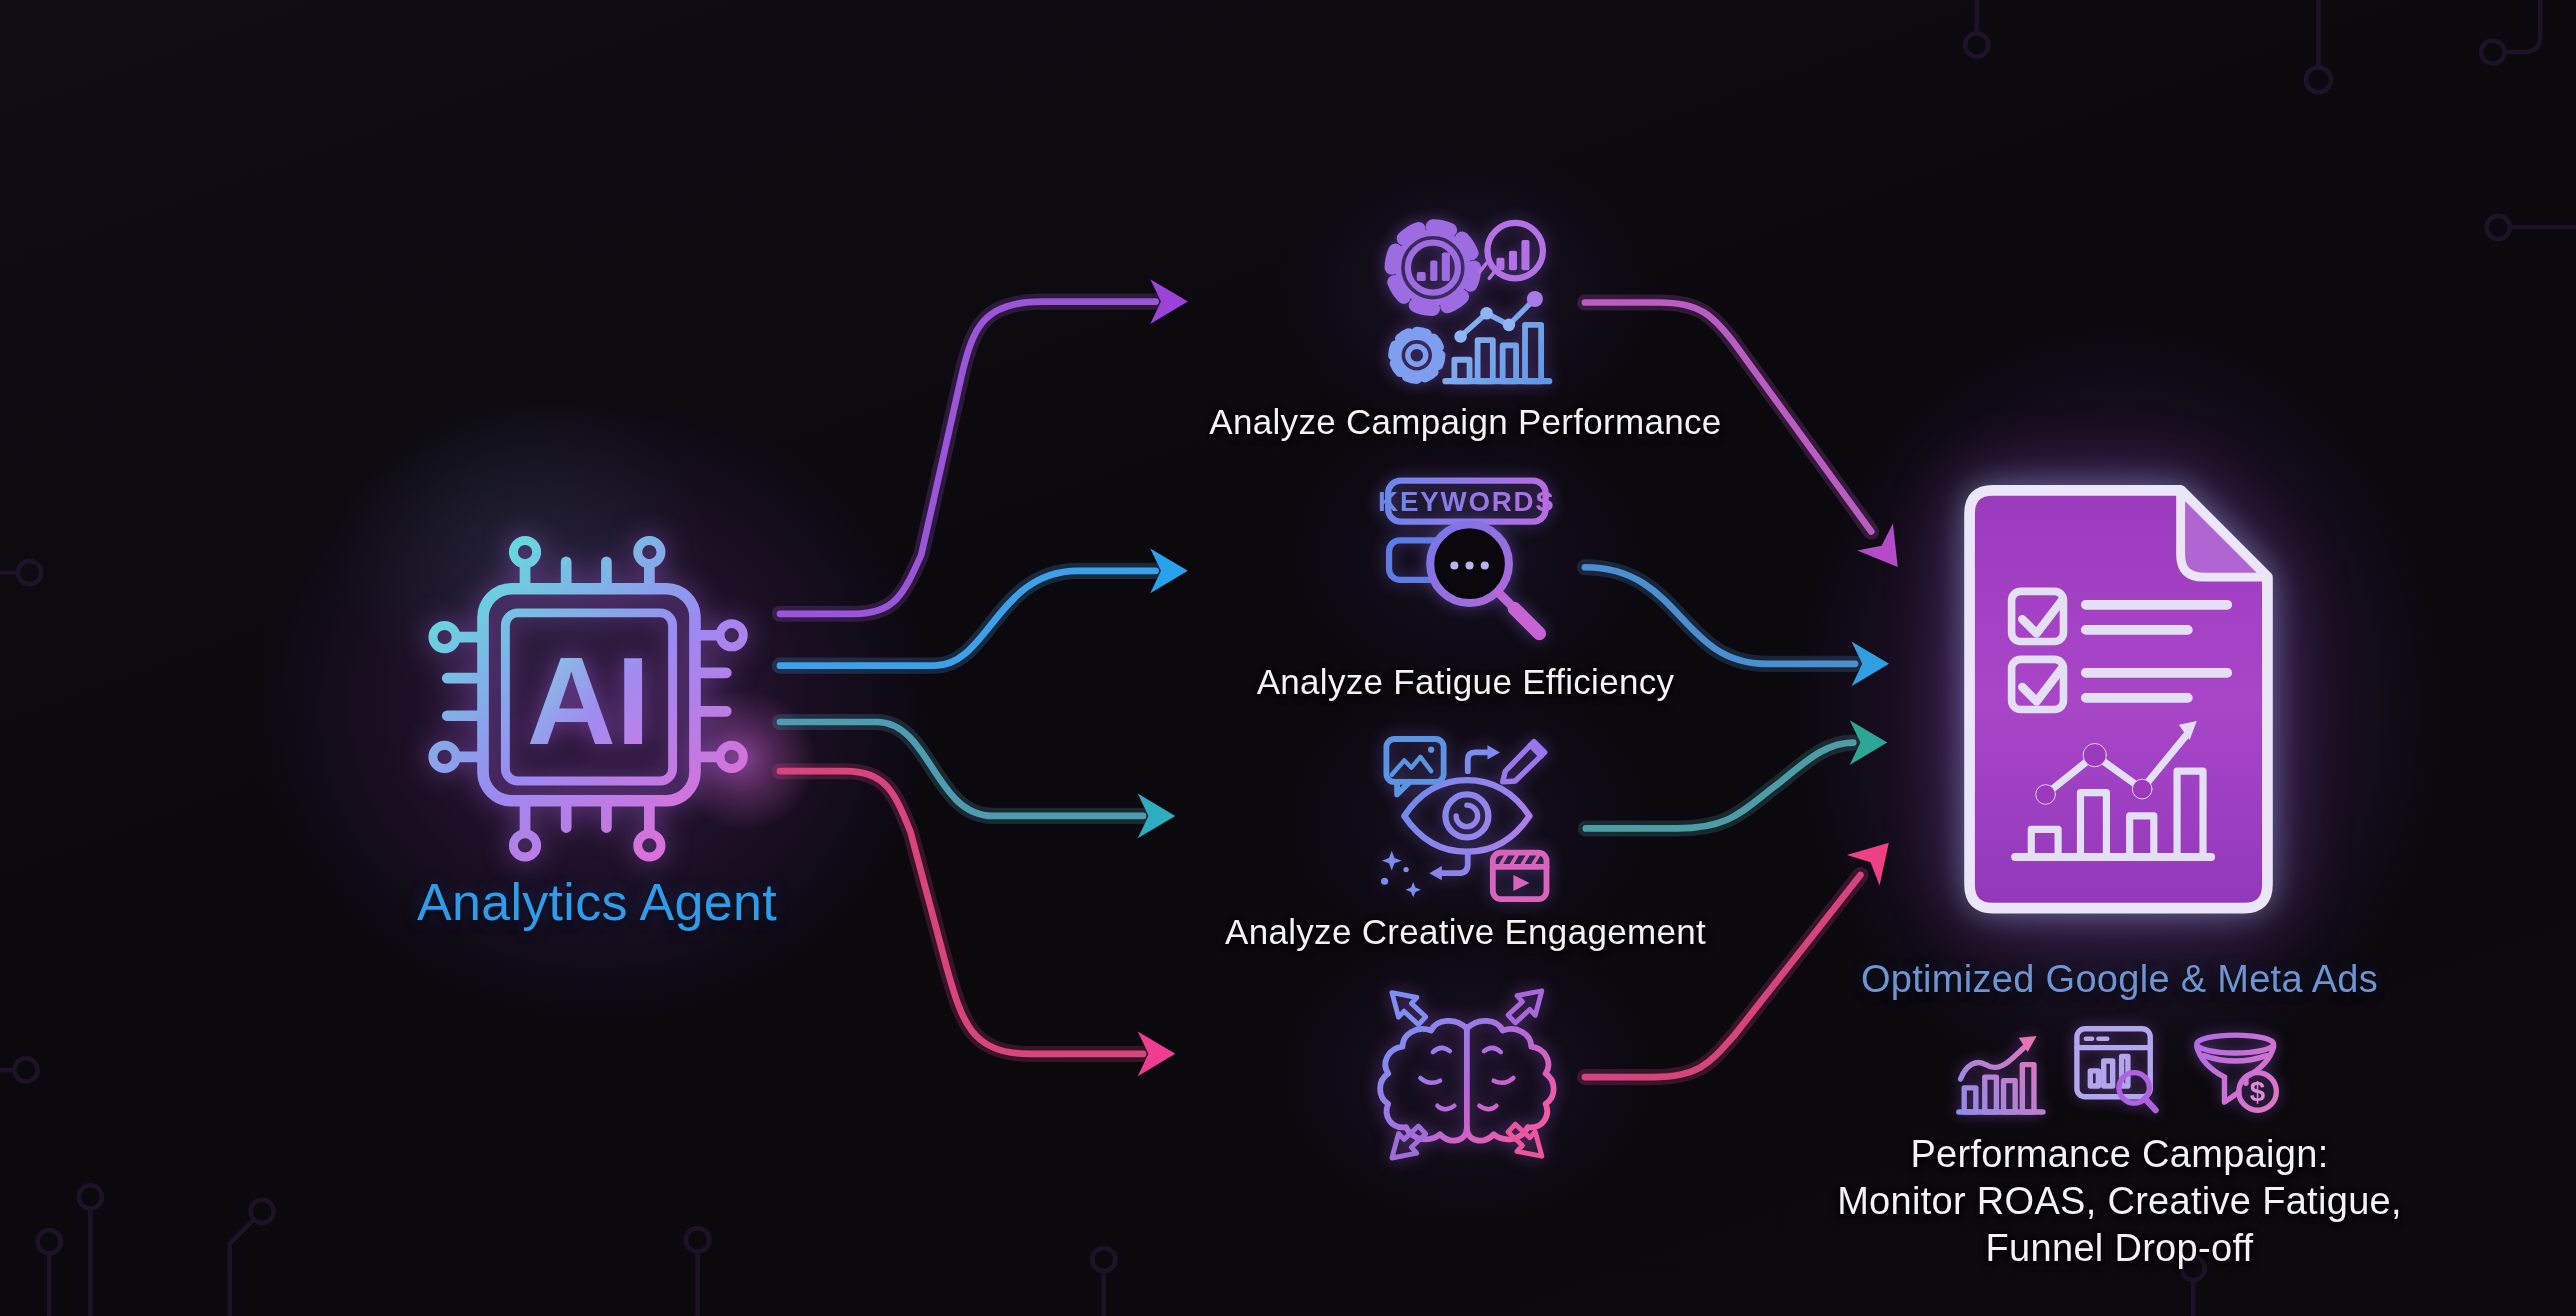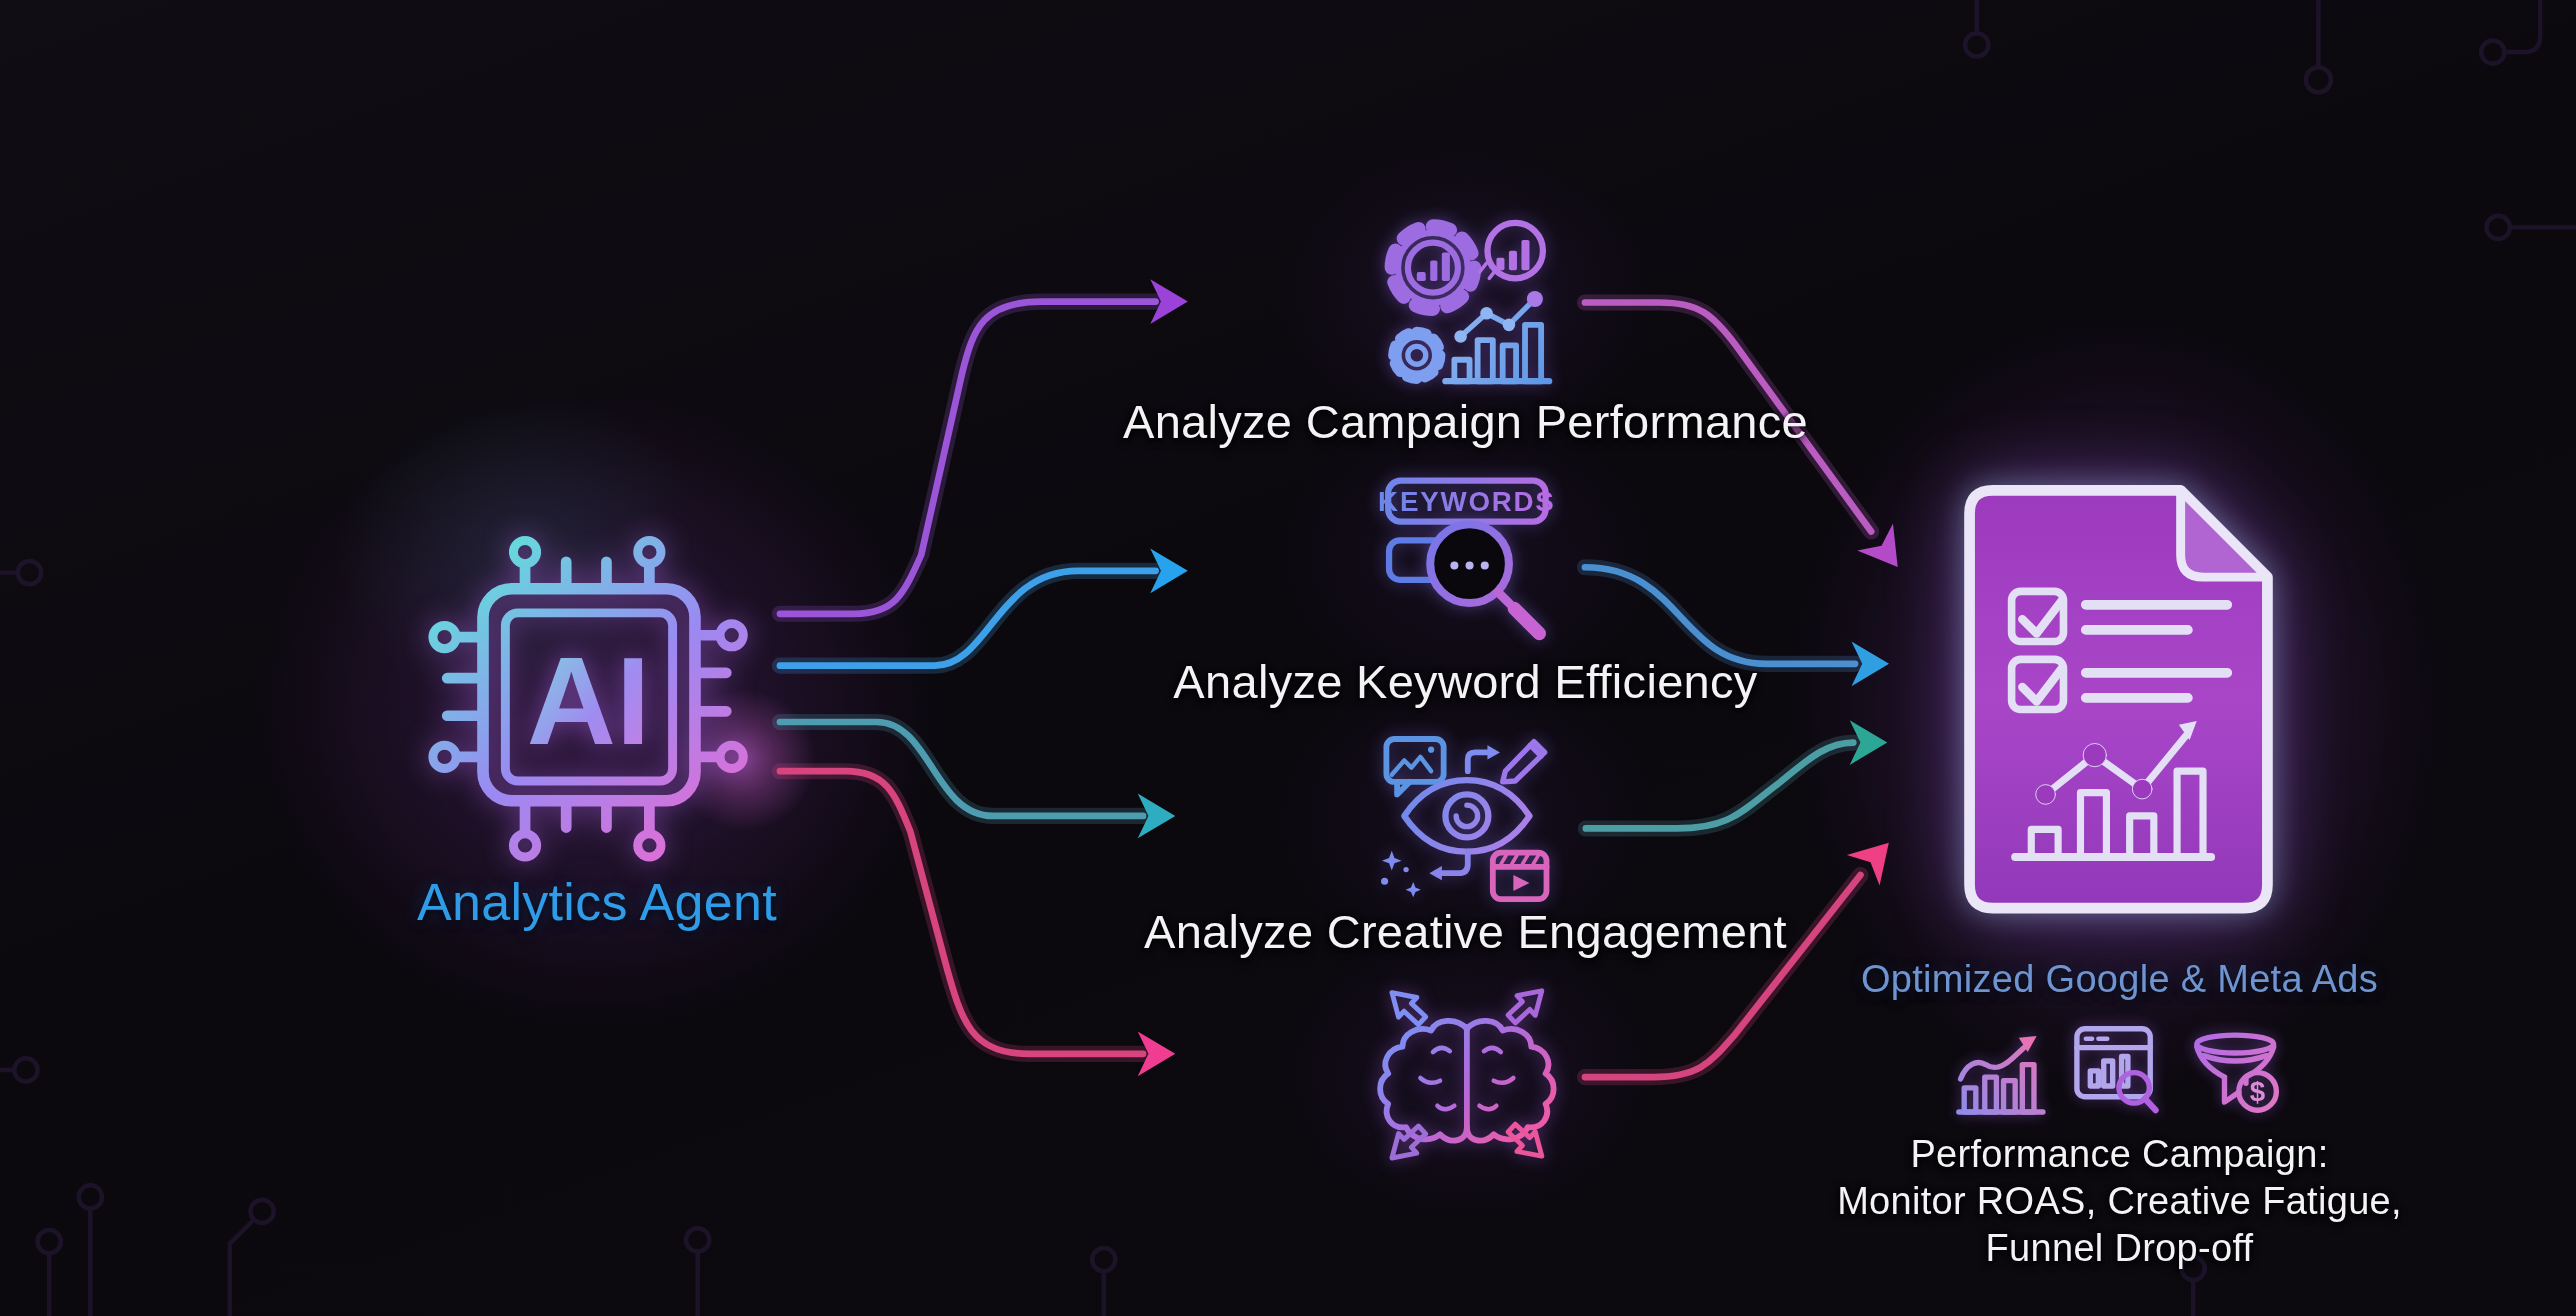--- a/index.html
+++ b/index.html
@@ -13,21 +13,21 @@
       radial-gradient(465px 555px at 2118px 707px, rgba(145,70,195,.30), rgba(145,70,195,0) 70%),
       radial-gradient(250px 197px at 1467px 295px, rgba(120,70,190,.13), rgba(0,0,0,0) 75%),
       radial-gradient(250px 197px at 1467px 555px, rgba(120,70,190,.10), rgba(0,0,0,0) 75%),
       radial-gradient(250px 197px at 1467px 818px, rgba(120,70,190,.10), rgba(0,0,0,0) 75%),
       radial-gradient(250px 197px at 1467px 1073px, rgba(120,70,190,.13), rgba(0,0,0,0) 75%),
       linear-gradient(160deg,#110d14 0%,#0b080e 45%,#0c090f 100%);
   }
   #diagram-svg{position:absolute;left:0;top:0;}
   .lbl{
     position:absolute;text-align:center;color:#f3f2f5;
-    font-size:47px;line-height:47px;letter-spacing:0.3px;
+    font-size:35px;line-height:47px;letter-spacing:0.3px;
     text-shadow:0 2.7px 9px rgba(0,0,0,.95),0 0 4.5px rgba(0,0,0,.75);
   }
   .lbl-agent{font-size:52px;color:#2e9ce8;text-shadow:0 2.7px 9px rgba(0,0,0,.9),0 0 16px rgba(40,120,220,.35);}
   .lbl-output{font-size:38px;color:#6e95d2;text-shadow:0 2.7px 9px rgba(0,0,0,.9),0 0 14.3px rgba(70,110,200,.3);}
   .lbl-tracking{font-size:38px;line-height:47px;}
 </style>
 </head>
 <body>
 
 <div id="stage">
@@ -328,21 +328,21 @@
       <path d="M2511,1204 V1211"></path>
       <circle cx="2524" cy="1220" r="21"></circle>
       <text x="2524" y="1231" text-anchor="middle" font-size="31" font-weight="bold" fill="#dc8cd8" stroke="none" font-family="Liberation Sans, sans-serif">$</text>
     </g>
   </g>
 </svg>
 
 <div class="lbl lbl-agent" style="left:284px;top:879px;width:626px;">Analytics Agent</div>
 
 <div class="lbl" style="left:1063px;top:398px;width:805px;">Analyze Campaign Performance</div>
-<div class="lbl" style="left:1063px;top:658px;width:805px;">Analyze Keyword Efficiency</div>
+<div class="lbl" style="left:1063px;top:658px;width:805px;">Analyze Fatigue Efficiency</div>
 <div class="lbl" style="left:1063px;top:908px;width:805px;">Analyze Creative Engagement</div>
 <div class="lbl" style="left:1063px;top:1165px;width:805px;">
 </div>
 
 <div class="lbl lbl-output" style="left:1708px;top:956px;width:823px;">Optimized Google &amp; Meta Ads</div>
 
 <div class="lbl lbl-tracking" style="left:1708px;top:1131px;width:823px;">
   <div>Performance Campaign:</div>
   <div>Monitor ROAS, Creative Fatigue,</div>
   <div>Funnel Drop-off</div>

